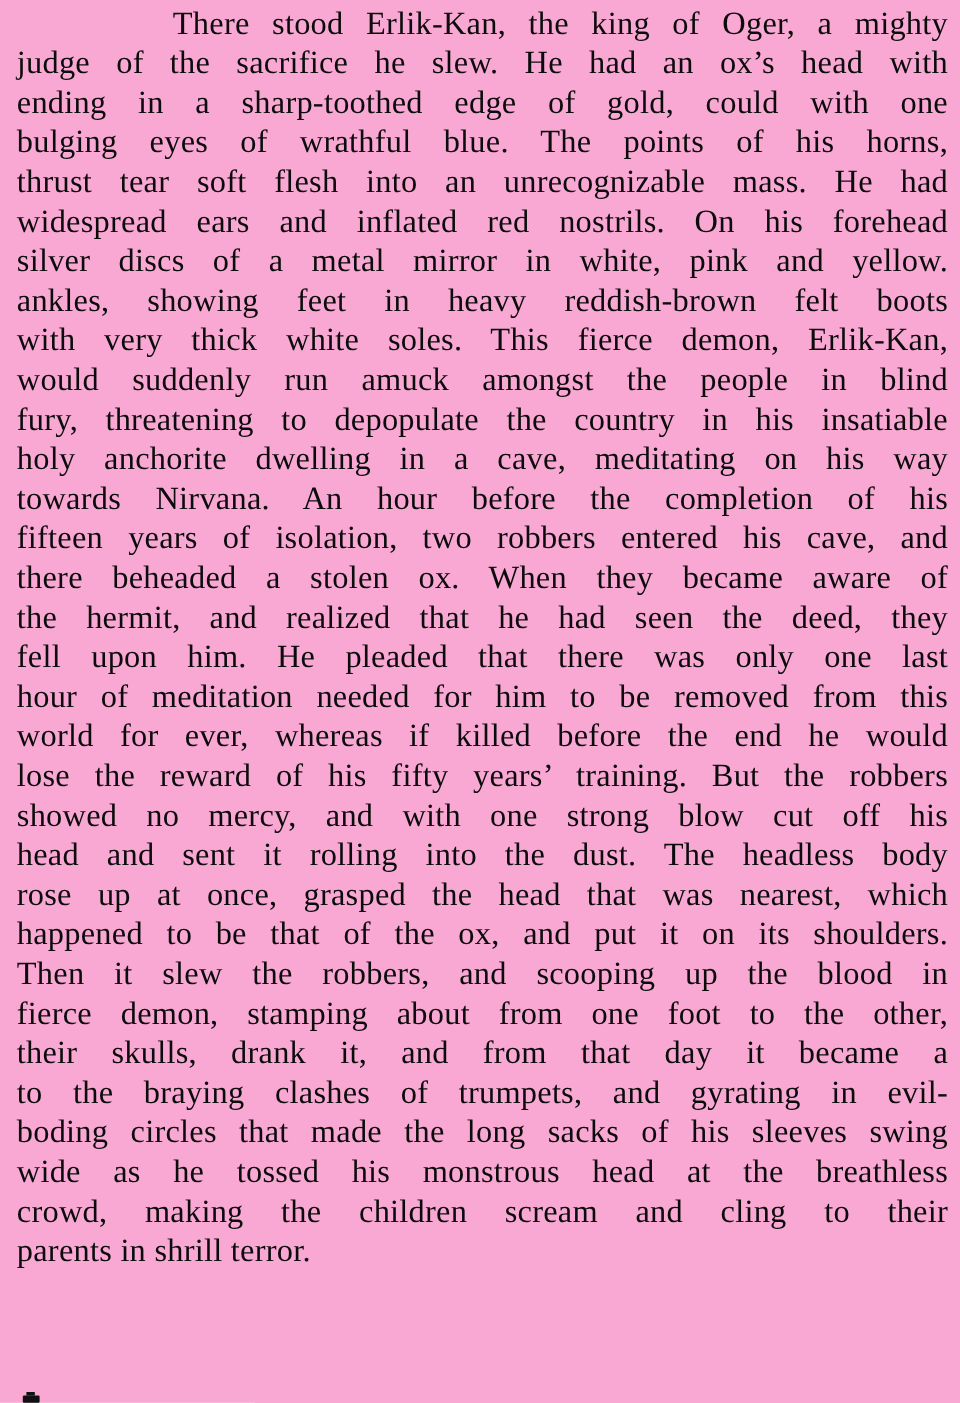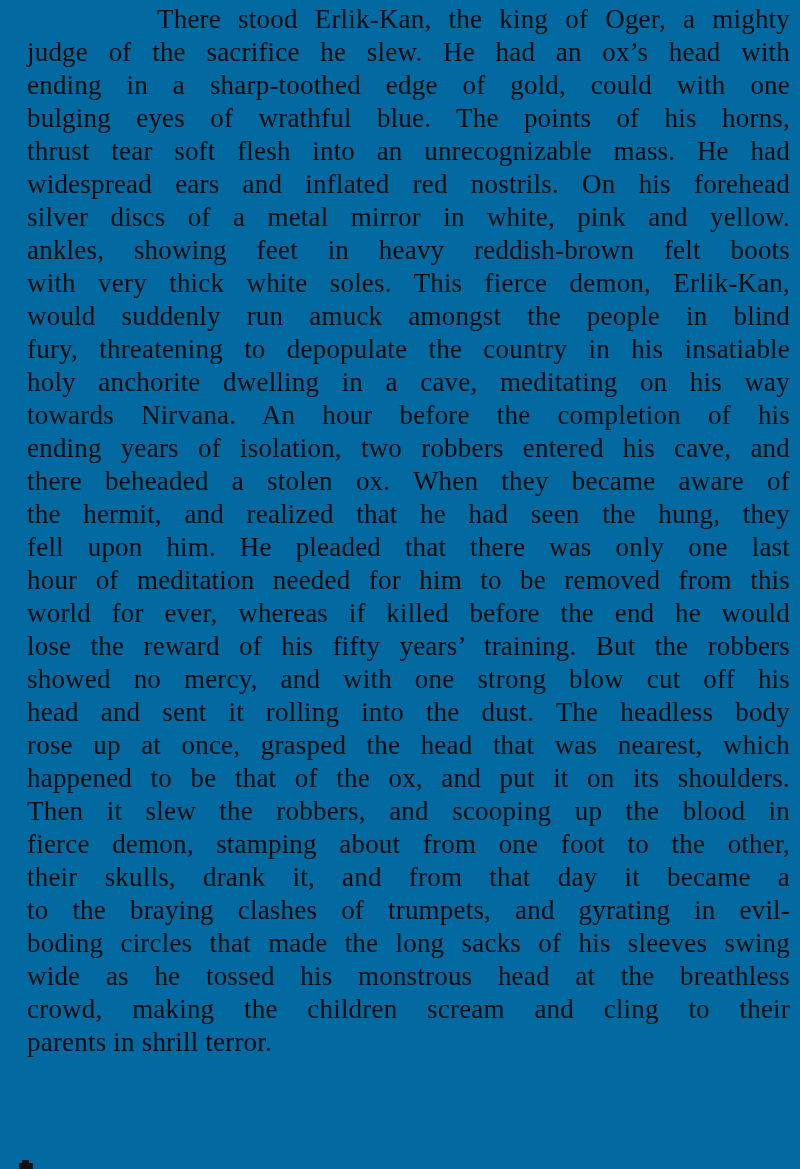--- a/index.html
+++ b/index.html
@@ -12,23 +12,23 @@
     height: 1169px;
     position: relative;
     overflow: hidden;
     font-family: "Liberation Serif", "DejaVu Serif", serif;
   }
   .page {
     position: absolute;
     top: 0; left: 0;
     width: 800px;
     height: 1169px;
-    background: #0369a1;
+    background: #f9a8d4;
     box-sizing: border-box;
-    padding: 3px 10px 0 27px;
+    padding: 3px 10px 0 14px;
   }
   .paragraph {
     width: 100%;
     color: #0c0c0c;
   }
   .paragraph .line {
     display: block;
     font-size: 27px;
     line-height: 33px;
     height: 33px;
@@ -74,23 +74,23 @@
       <span class="line">bulging eyes of wrathful blue.  The points of his horns,</span>
       <span class="line">thrust tear soft flesh into an unrecognizable mass.  He had</span>
       <span class="line">widespread ears and inflated red nostrils.  On his forehead</span>
       <span class="line">silver discs of a metal mirror in white, pink and yellow.</span>
       <span class="line">ankles, showing feet in heavy reddish-brown felt boots</span>
       <span class="line">with very thick white soles.  This fierce demon, Erlik-Kan,</span>
       <span class="line">would suddenly run amuck amongst the people in blind</span>
       <span class="line">fury, threatening to depopulate the country in his insatiable</span>
       <span class="line">holy anchorite dwelling in a cave, meditating on his way</span>
       <span class="line">towards Nirvana.  An hour before the completion of his</span>
-      <span class="line">ending years of isolation, two robbers entered his cave, and</span>
+      <span class="line">fifteen years of isolation, two robbers entered his cave, and</span>
       <span class="line">there beheaded a stolen ox.  When they became aware of</span>
-      <span class="line">the hermit, and realized that he had seen the hung, they</span>
+      <span class="line">the hermit, and realized that he had seen the deed, they</span>
       <span class="line">fell upon him.  He pleaded that there was only one last</span>
       <span class="line">hour of meditation needed for him to be removed from this</span>
       <span class="line">world for ever, whereas if killed before the end he would</span>
       <span class="line">lose the reward of his fifty years’ training.  But the robbers</span>
       <span class="line">showed no mercy, and with one strong blow cut off his</span>
       <span class="line">head and sent it rolling into the dust.  The headless body</span>
       <span class="line">rose up at once, grasped the head that was nearest, which</span>
       <span class="line">happened to be that of the ox, and put it on its shoulders.</span>
       <span class="line">Then it slew the robbers, and scooping up the blood in</span>
       <span class="line">fierce demon, stamping about from one foot to the other,</span>

